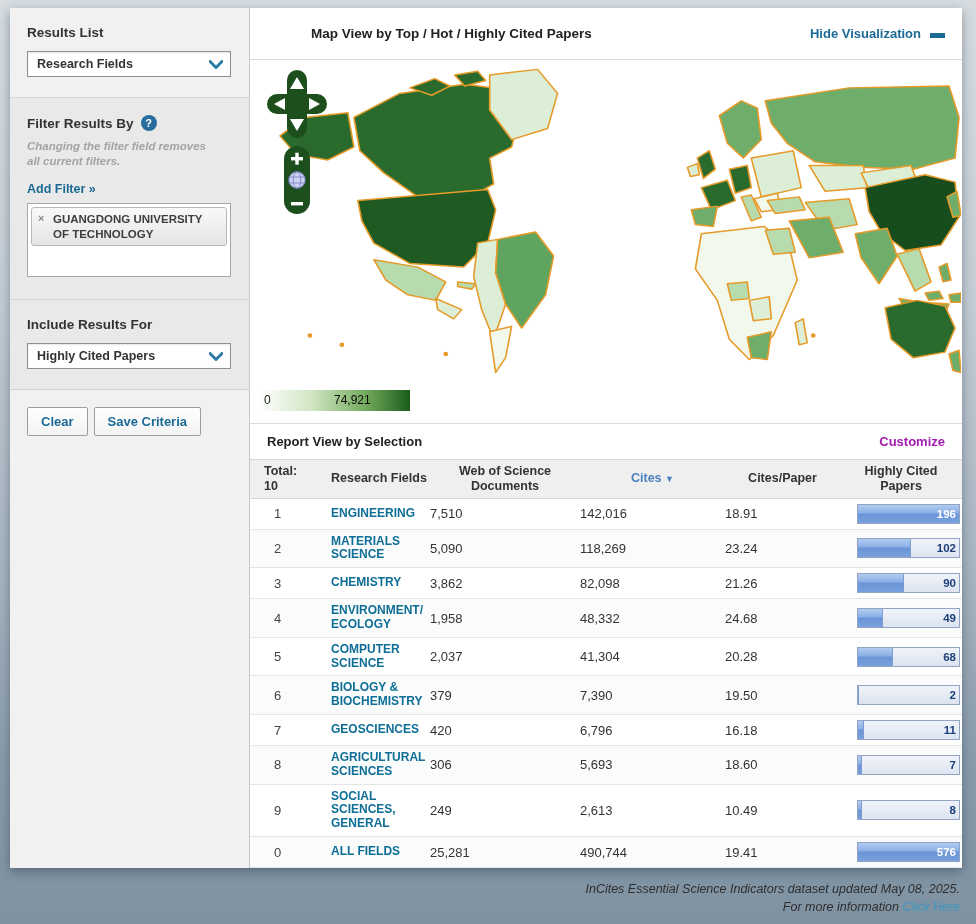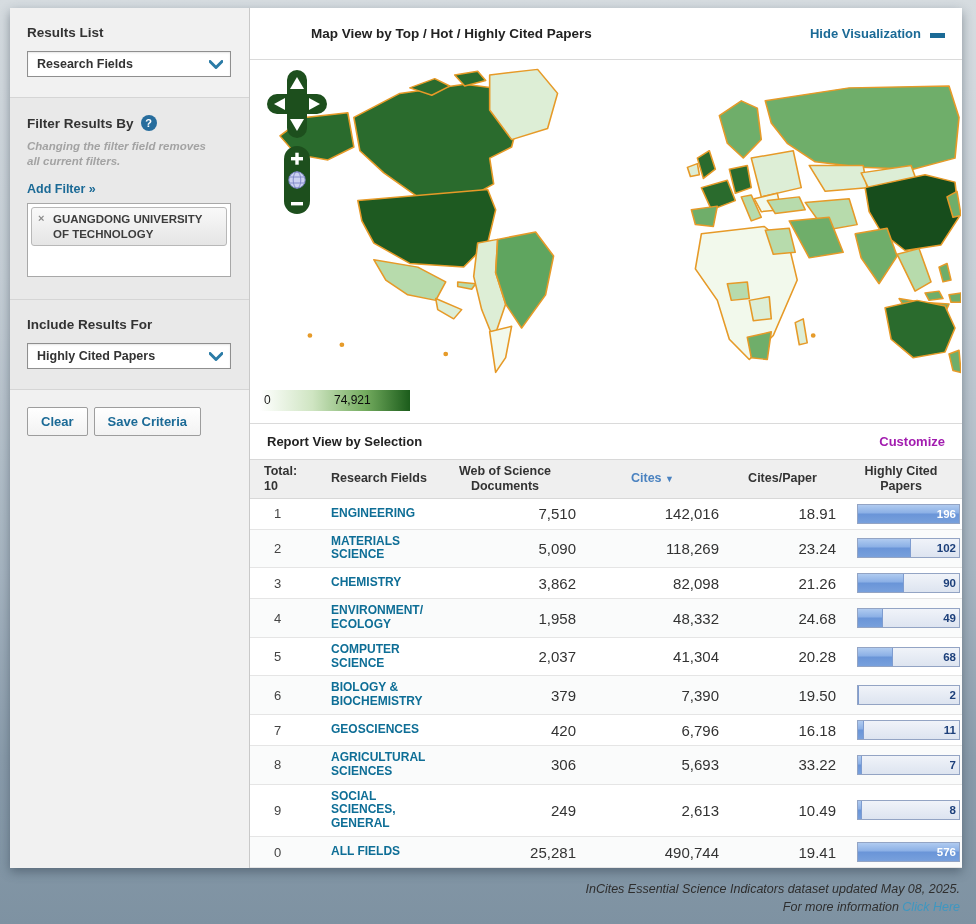--- a/index.html
+++ b/index.html
@@ -65,21 +65,21 @@
   .th-total { padding-left:14px; }
   .th-field { padding-left:26px; }
   .th-c { text-align:center; }
   .th-cites { color:#4a82c0; cursor:pointer; }
   .sort-arrow { font-size:9px; color:#4a82c0; }
   .tr { align-items:center; border-bottom:1px solid #e5e5e5; padding:5px 0; min-height:28px; background:#fff; }
   .tr:nth-child(even) { background:#fafbfb; }
   .td-rank { text-align:center; font-size:13px; color:#444; }
   .td-field { padding-left:26px; padding-right:4px; font-size:12px; font-weight:bold; color:#0e6e96;
               line-height:1.15; overflow-wrap:anywhere; cursor:pointer; }
-  .td-num { text-align:right; font-size:15px; color:#333; }
+  .td-num { font-size:13px; color:#333; }
   .pr-docs { padding-right:4px; } .pr-cites { padding-right:6px; } .pr-cpp { padding-right:4px; }
   .td-bar { padding-left:17px; }
   .hcp-bar { position:relative; width:103px; height:20px; border:1px solid #93a4c4;
              background:linear-gradient(180deg,#f0f3f9,#dde4f0); }
   .hcp-fill { position:absolute; left:0; top:0; bottom:0;
               background:linear-gradient(180deg,#b0cbf0 0%,#8db1e6 42%,#6a95d8 52%,#78a0dc 100%); }
   .hcp-fill.partial { border-right:1px solid #7e9cd0; }
   .hcp-num { position:absolute; right:3px; top:3px; font-size:11.5px; font-weight:bold; color:#1c3f7a; }
   .hcp-num.on-fill { color:#fff; }
 
@@ -358,21 +358,21 @@
             <span class="hcp-num">11</span>
           </div>
         </div>
       </div>
 
       <div class="tr grid-cols">
         <div class="td-rank">8</div>
         <div class="td-field">AGRICULTURAL SCIENCES</div>
         <div class="td-num pr-docs">306</div>
         <div class="td-num pr-cites">5,693</div>
-        <div class="td-num pr-cpp">33.22</div>
+        <div class="td-num pr-cpp">18.60</div>
         <div class="td-bar">
           <div class="hcp-bar">
             <div class="hcp-fill partial" style="width: 3.57143%;"></div>
             <span class="hcp-num">7</span>
           </div>
         </div>
       </div>
 
       <div class="tr grid-cols">
         <div class="td-rank">9</div>

